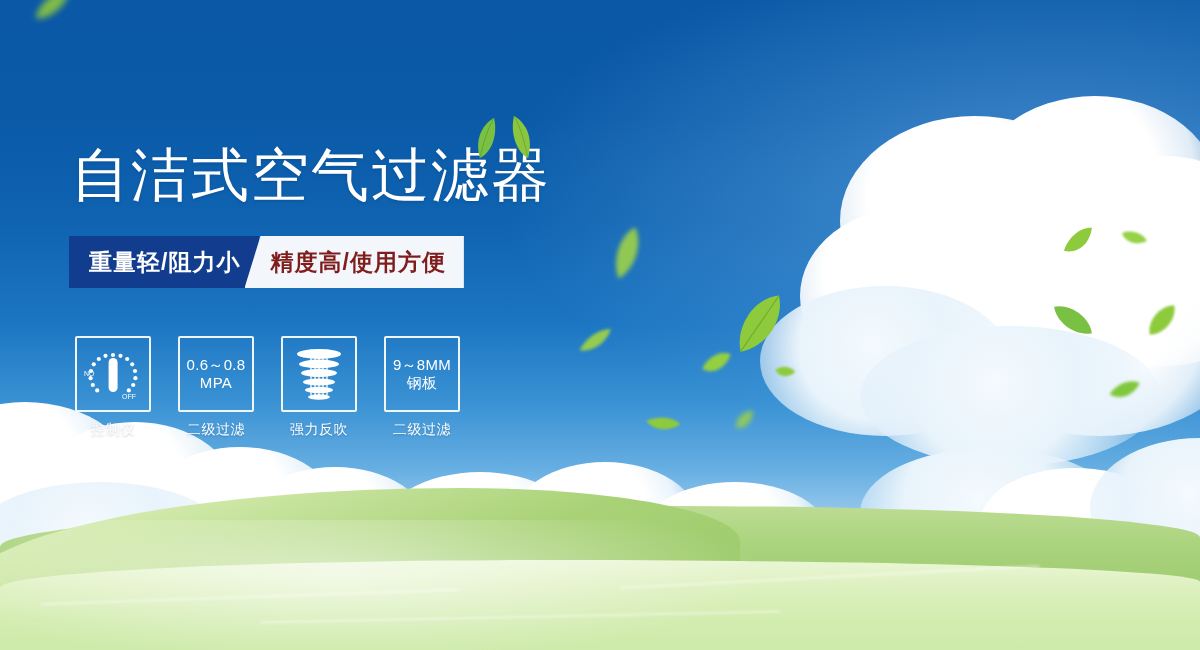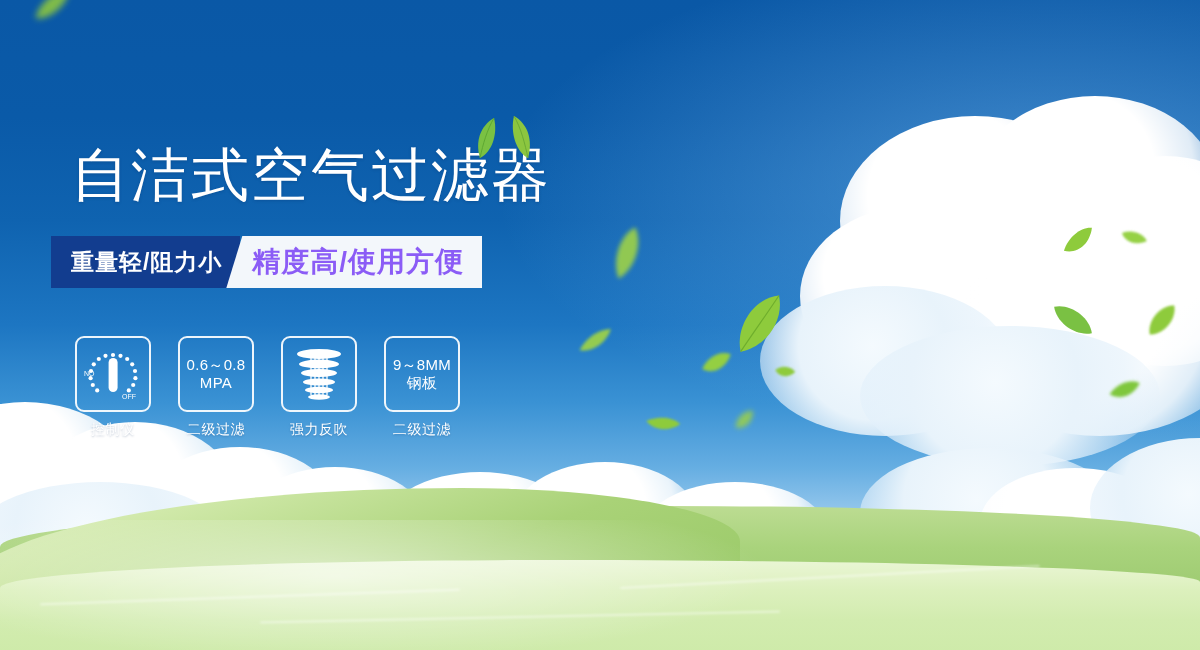--- a/index.html
+++ b/index.html
@@ -98,40 +98,40 @@
     color:#ffffff;
     font-size:23px;font-weight:bold;
     letter-spacing:1px;
     display:flex;align-items:center;
     padding:0 18px 0 20px;
     white-space:nowrap;
   }
   #sub-right{
     position:relative;
     background:#f3f7fb;
-    color:#8b5cf6;
-    font-size:28px;font-weight:bold;
+    color:#7f1d1d;
+    font-size:23px;font-weight:bold;
     letter-spacing:1px;
     display:flex;align-items:center;
     padding:0 18px 0 26px;
     margin-left:-14px;
     white-space:nowrap;
     clip-path:polygon(16px 0, 100% 0, 100% 100%, 0 100%);
   }
 
   
   #features{
     position:absolute;left:75px;top:336px;
     display:flex;gap:27px;align-items:flex-start;
   }
   .feat{width:76px;display:flex;flex-direction:column;align-items:center;}
   .feat-box{
     width:76px;height:76px;
     border:2px solid rgba(255,255,255,.92);
-    border-radius:9px;
+    border-radius:2px;
     display:flex;flex-direction:column;
     align-items:center;justify-content:center;
     color:#ffffff;
     box-sizing:border-box;
     position:relative;
   }
   .feat-text{
     font-size:15px;line-height:18px;text-align:center;font-weight:400;letter-spacing:.3px;
   }
   .feat-label{

